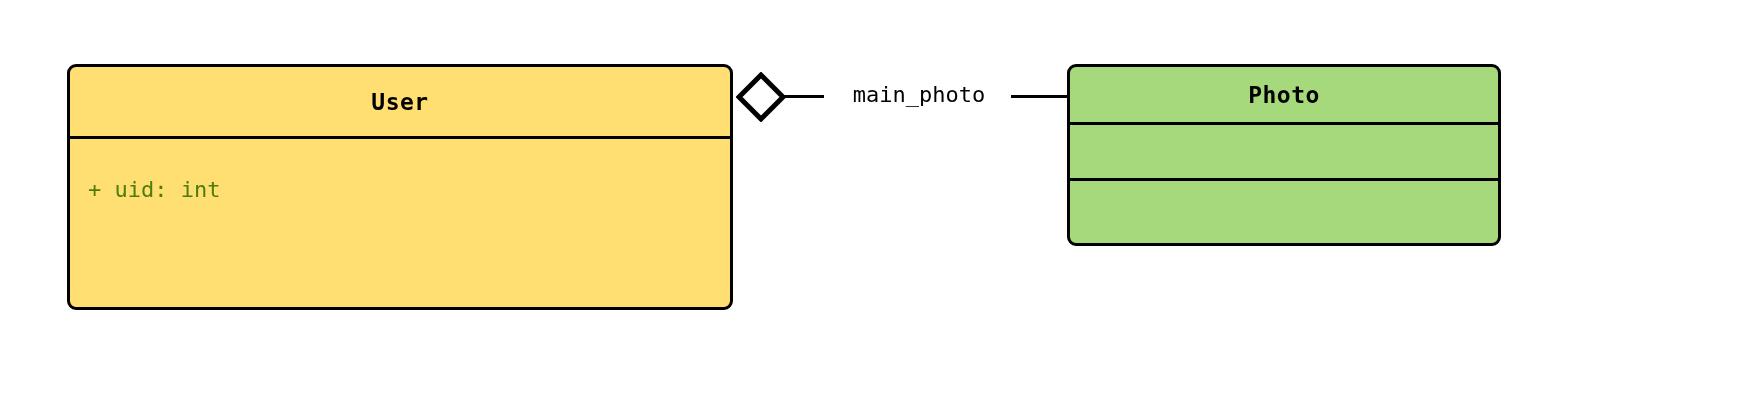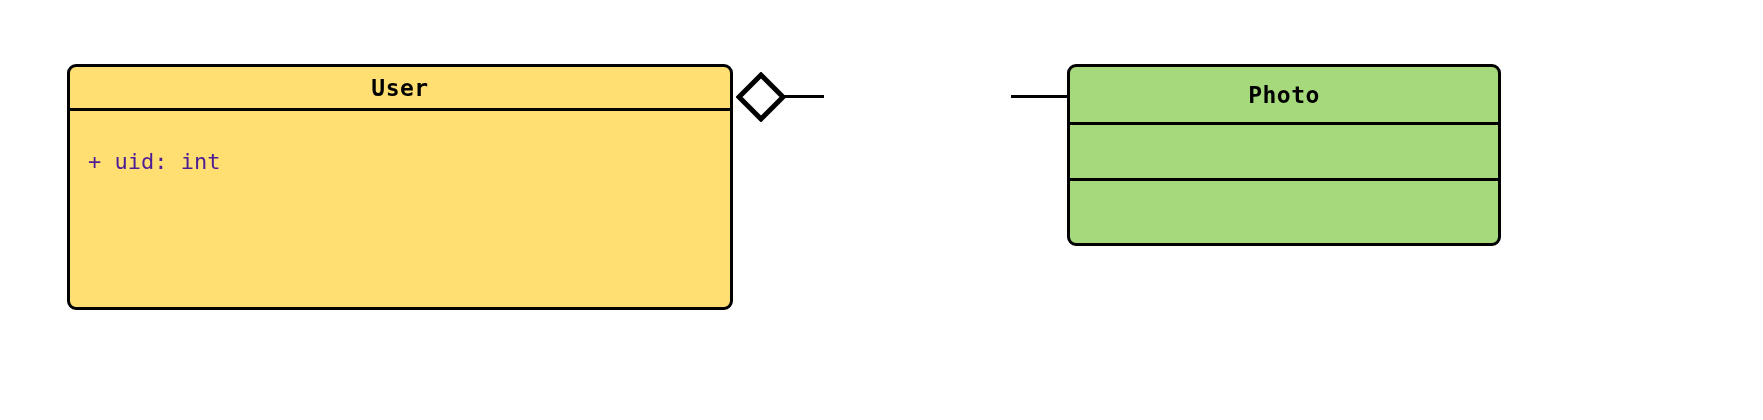--- a/index.html
+++ b/index.html
@@ -49,36 +49,36 @@
 
   .uml-members {
     display: flex;
     flex-direction: column;
     justify-content: center;
     padding: 0 18px;
   }
   .uml-member {
     font-size: 22px;
     line-height: 30px;
-    color: #4c1d95;
+    color: #4d7c0f;
     white-space: pre;
   }
   .uml-member .type-ref {
     font-weight: bold;
   }
 
   
   #class-user {
     left: 67px;
     top: 64px;
     width: 666px;
     height: 246px;
     background: #ffde72;
   }
-  #class-user .c-title   { height: 41px; }
+  #class-user .c-title   { height: 69px; }
   #class-user .c-attrs   { height: 104px; }
   #class-user .c-methods { flex: 1 1 auto; }
 
   
   #class-photo {
     left: 1067px;
     top: 64px;
     width: 434px;
     height: 182px;
     background: #a5d97b;
@@ -132,20 +132,21 @@
     <div class="uml-compartment uml-members c-attrs">
       <div class="uml-member">+ uid: int</div>
     </div>
 
   </div>
 
   <svg class="assoc-diamond" viewBox="0 0 50 50">
     <polygon points="25,3 47,25 25,47 3,25" fill="#ffffff" stroke="#000000" stroke-width="5" stroke-linejoin="miter"></polygon>
   </svg>
   <div class="assoc-line" id="assoc-line-left"></div>
+  <div class="assoc-label">main_photo</div>
   <div class="assoc-line" id="assoc-line-right"></div>
 
   <div class="uml-class" id="class-photo" style="background: rgb(165, 217, 123);">
     <div class="uml-compartment uml-title c-title">Photo</div>
     <div class="uml-compartment uml-members c-attrs"></div>
     <div class="uml-compartment uml-members c-methods"></div>
   </div>
 
 </div>
 

